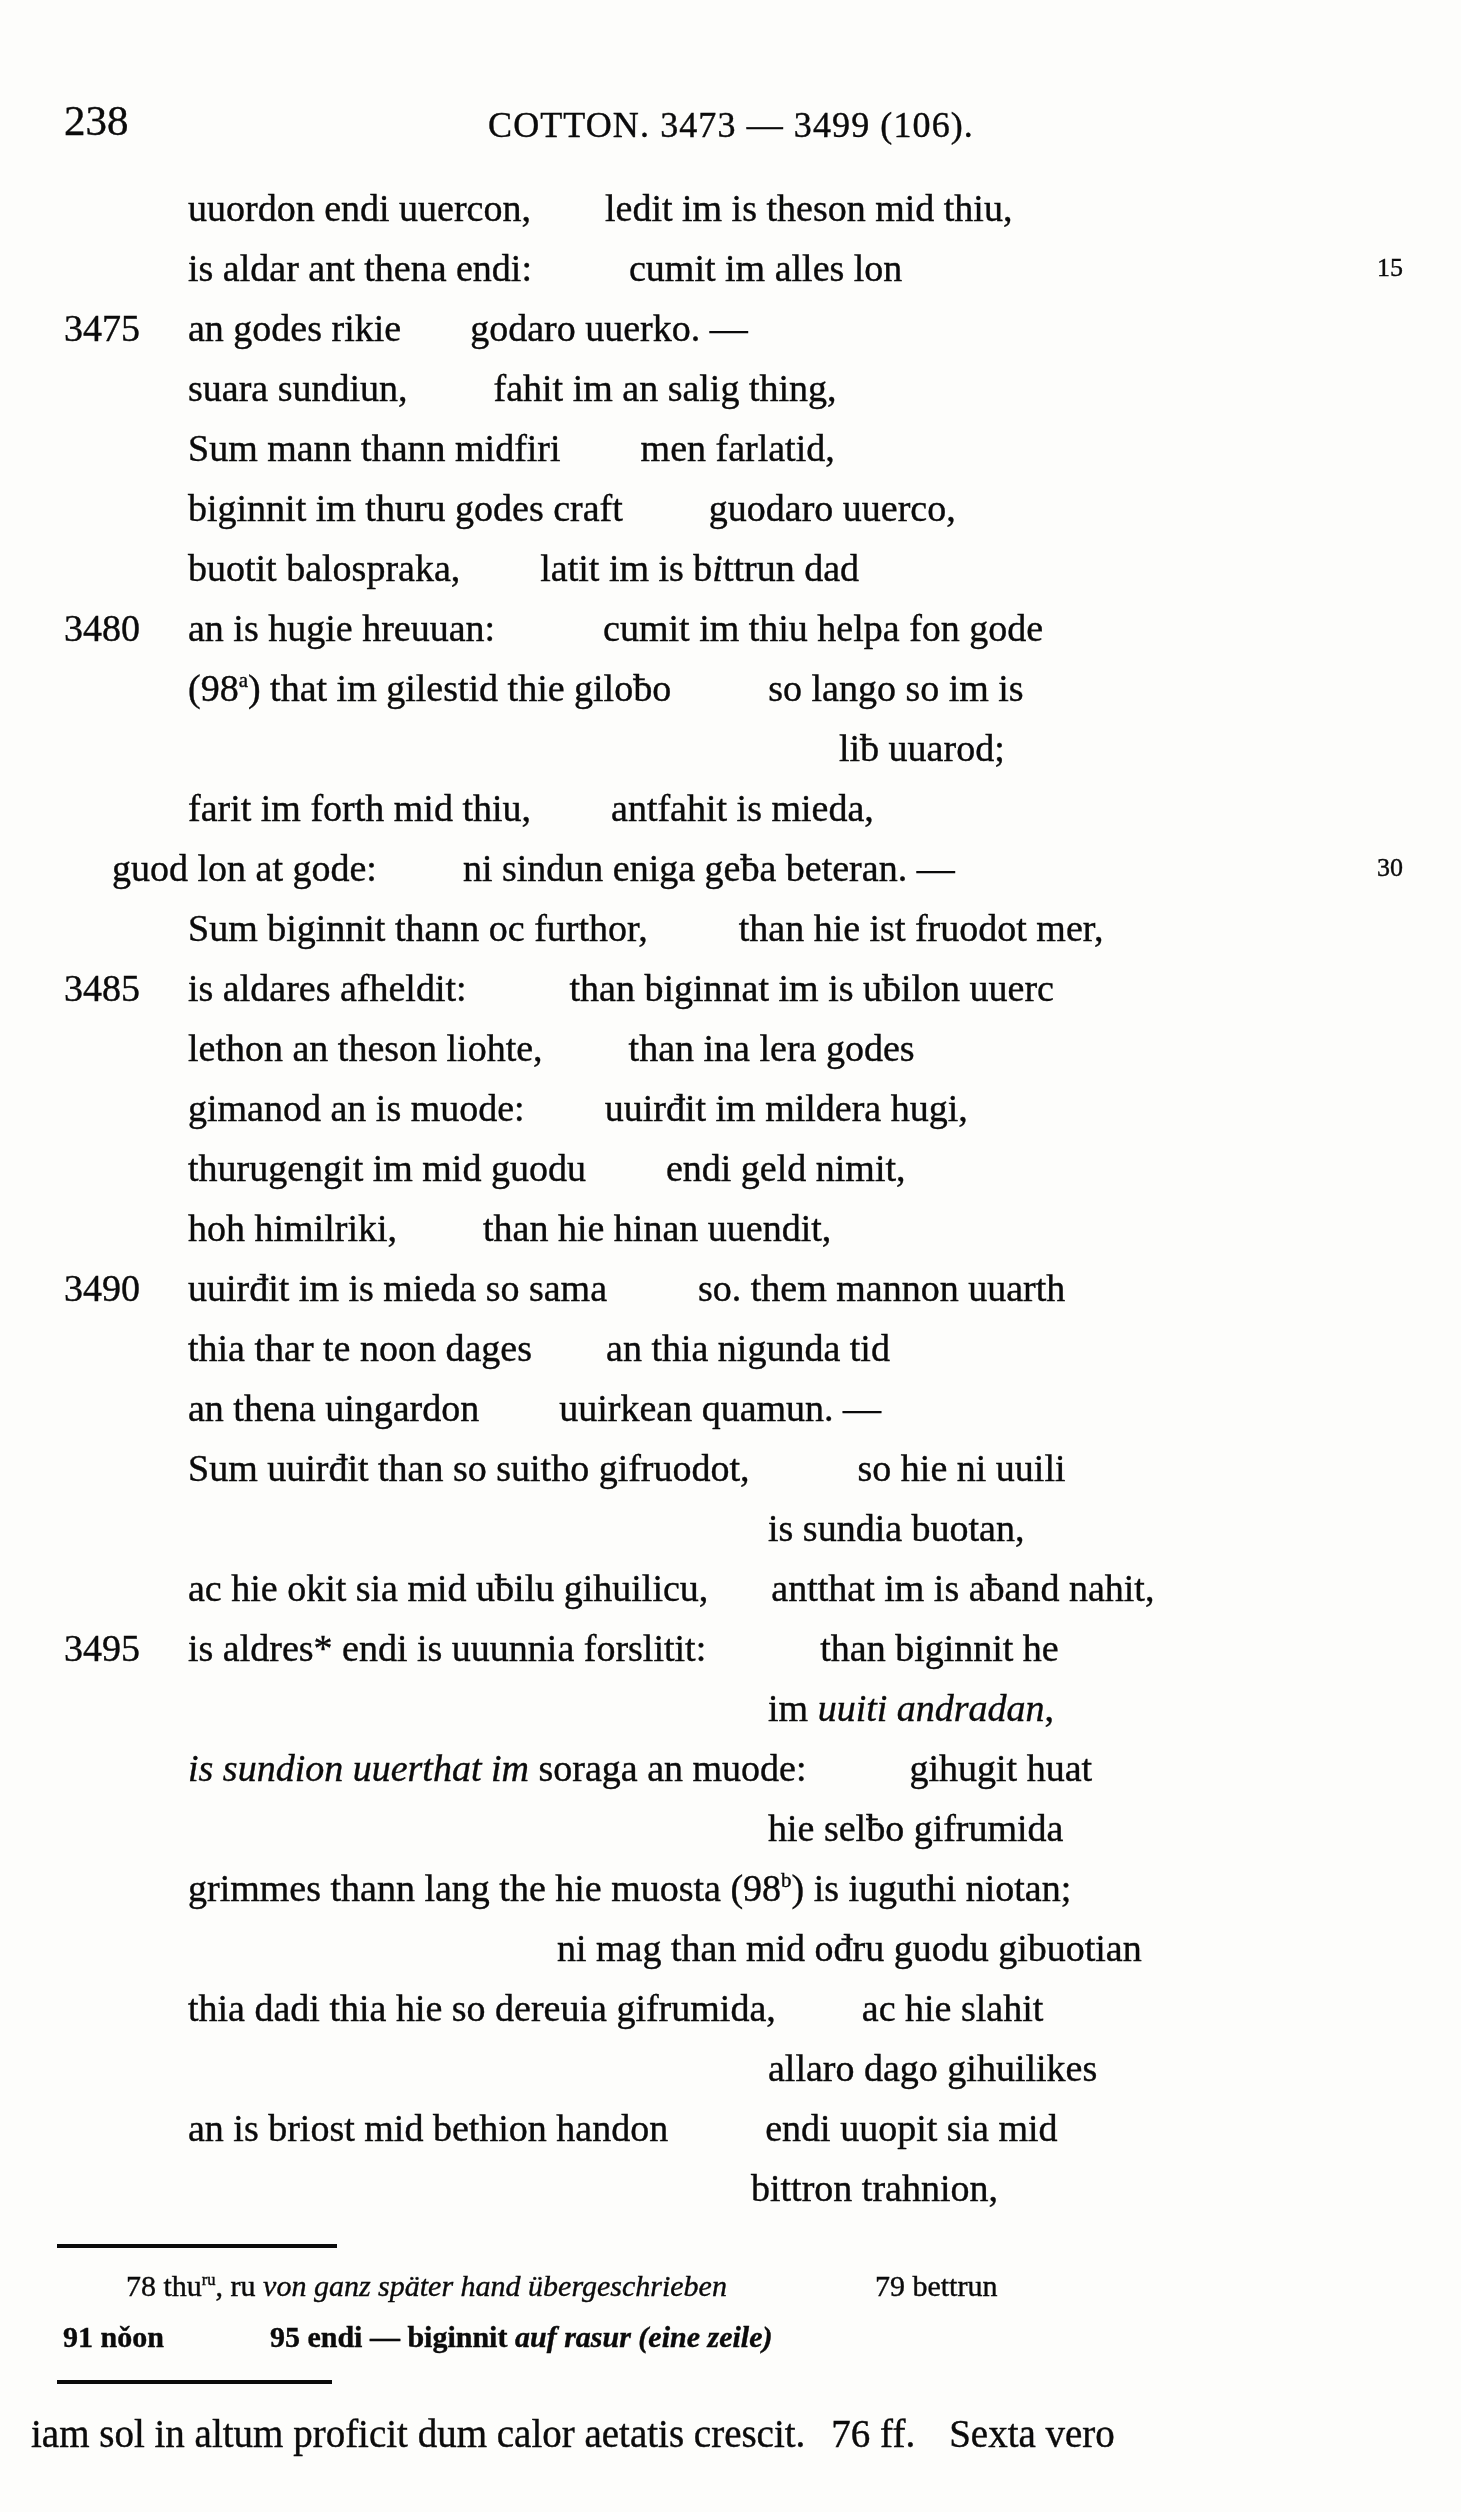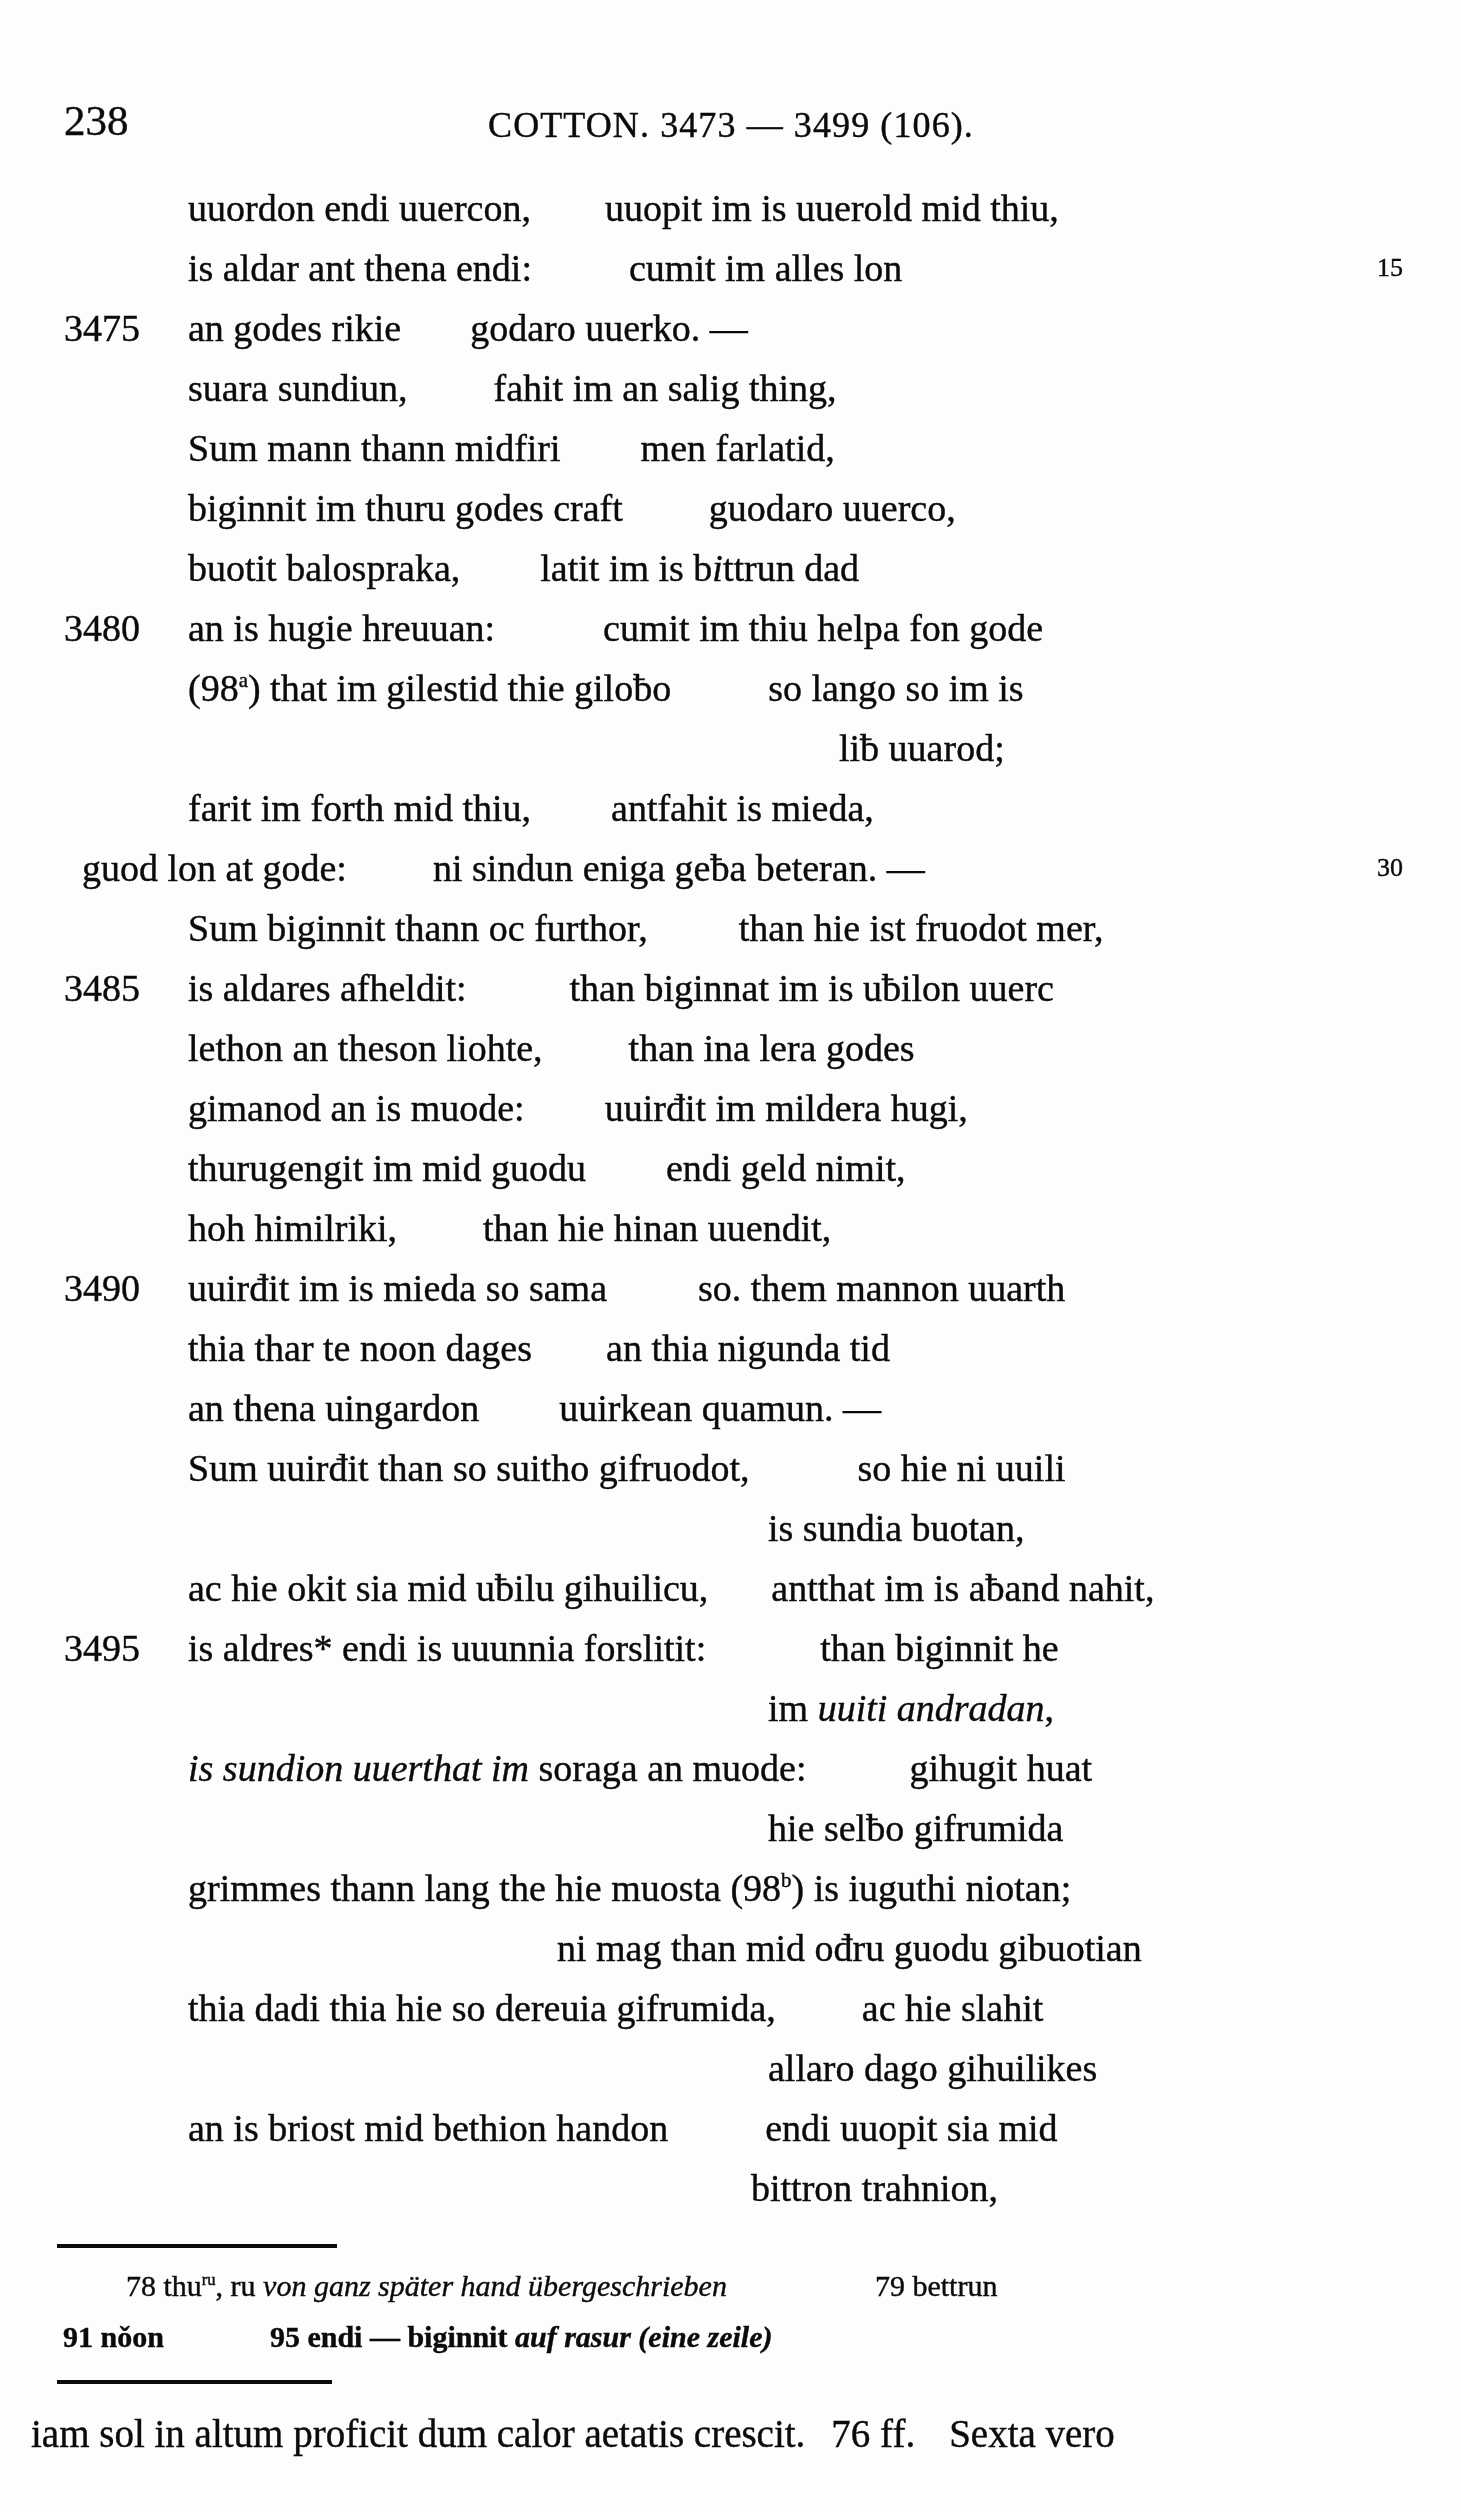--- a/index.html
+++ b/index.html
@@ -38,32 +38,32 @@
   .btline { position:relative; height:57px; line-height:57px; white-space:nowrap; }
 </style>
 </head>
 <body>
 
 <div id="page">
   <div id="pageno">238</div>
   <div id="title">COTTON. 3473 — 3499 (106).</div>
 
   <div id="verse-block">
-      <div class="vline"><span class="vtext" style="margin-left: 188px;"><span>uuordon endi uuercon,</span><span class="gap" style="width: 74px;"></span><span>uuopit im is uuerold mid thiu,</span></span></div>
+      <div class="vline"><span class="vtext" style="margin-left: 188px;"><span>uuordon endi uuercon,</span><span class="gap" style="width: 74px;"></span><span>ledit im is theson mid thiu,</span></span></div>
       <div class="vline"><span class="vtext" style="margin-left: 188px;"><span>is aldar ant thena endi:</span><span class="gap" style="width: 97px;"></span><span>cumit im alles lon</span></span><span class="vmargin">15</span></div>
       <div class="vline"><span class="vnum">3475</span><span class="vtext" style="margin-left: 188px;"><span>an godes rikie</span><span class="gap" style="width: 69px;"></span><span>godaro uuerko. —</span></span></div>
       <div class="vline"><span class="vtext" style="margin-left: 188px;"><span>suara sundiun,</span><span class="gap" style="width: 86px;"></span><span>fahit im an salig thing,</span></span></div>
       <div class="vline"><span class="vtext" style="margin-left: 188px;"><span>Sum mann thann midfiri</span><span class="gap" style="width: 80px;"></span><span>men farlatid,</span></span></div>
       <div class="vline"><span class="vtext" style="margin-left: 188px;"><span>biginnit im thuru godes craft</span><span class="gap" style="width: 86px;"></span><span>guodaro uuerco,</span></span></div>
       <div class="vline"><span class="vtext" style="margin-left: 188px;"><span>buotit balospraka,</span><span class="gap" style="width: 80px;"></span><span>latit im is b</span><span class="it">i</span><span>ttrun dad</span></span></div>
       <div class="vline"><span class="vnum">3480</span><span class="vtext" style="margin-left: 188px;"><span>an is hugie hreuuan:</span><span class="gap" style="width: 108px;"></span><span>cumit im thiu helpa fon gode</span></span></div>
       <div class="vline"><span class="vtext" style="margin-left: 188px;"><span>(98</span><sup>a</sup><span>) that im gilestid thie giloƀo</span><span class="gap" style="width: 97px;"></span><span>so lango so im is</span></span></div>
       <div class="vline"><span class="vtext" style="margin-left: 839px;"><span>liƀ uuarod;</span></span></div>
       <div class="vline"><span class="vtext" style="margin-left: 188px;"><span>farit im forth mid thiu,</span><span class="gap" style="width: 80px;"></span><span>antfahit is mieda,</span></span></div>
-      <div class="vline"><span class="vtext" style="margin-left: 82px;"><span>guod lon at gode:</span><span class="gap" style="width: 86px;"></span><span>ni sindun eniga geƀa beteran. —</span></span><span class="vmargin">30</span></div>
+      <div class="vline"><span class="vtext" style="margin-left: 112px;"><span>guod lon at gode:</span><span class="gap" style="width: 86px;"></span><span>ni sindun eniga geƀa beteran. —</span></span><span class="vmargin">30</span></div>
       <div class="vline"><span class="vtext" style="margin-left: 188px;"><span>Sum biginnit thann oc furthor,</span><span class="gap" style="width: 91px;"></span><span>than hie ist fruodot mer,</span></span></div>
       <div class="vline"><span class="vnum">3485</span><span class="vtext" style="margin-left: 188px;"><span>is aldares afheldit:</span><span class="gap" style="width: 103px;"></span><span>than biginnat im is uƀilon uuerc</span></span></div>
       <div class="vline"><span class="vtext" style="margin-left: 188px;"><span>lethon an theson liohte,</span><span class="gap" style="width: 86px;"></span><span>than ina lera godes</span></span></div>
       <div class="vline"><span class="vtext" style="margin-left: 188px;"><span>gimanod an is muode:</span><span class="gap" style="width: 80px;"></span><span>uuirđit im mildera hugi,</span></span></div>
       <div class="vline"><span class="vtext" style="margin-left: 188px;"><span>thurugengit im mid guodu</span><span class="gap" style="width: 80px;"></span><span>endi geld nimit,</span></span></div>
       <div class="vline"><span class="vtext" style="margin-left: 188px;"><span>hoh himilriki,</span><span class="gap" style="width: 86px;"></span><span>than hie hinan uuendit,</span></span></div>
       <div class="vline"><span class="vnum">3490</span><span class="vtext" style="margin-left: 188px;"><span>uuirđit im is mieda so sama</span><span class="gap" style="width: 91px;"></span><span>so. them mannon uuarth</span></span></div>
       <div class="vline"><span class="vtext" style="margin-left: 188px;"><span>thia thar te noon dages</span><span class="gap" style="width: 74px;"></span><span>an thia nigunda tid</span></span></div>
       <div class="vline"><span class="vtext" style="margin-left: 188px;"><span>an thena uingardon</span><span class="gap" style="width: 80px;"></span><span>uuirkean quamun. —</span></span></div>
       <div class="vline"><span class="vtext" style="margin-left: 188px;"><span>Sum uuirđit than so suitho gifruodot,</span><span class="gap" style="width: 108px;"></span><span>so hie ni uuili</span></span></div>

